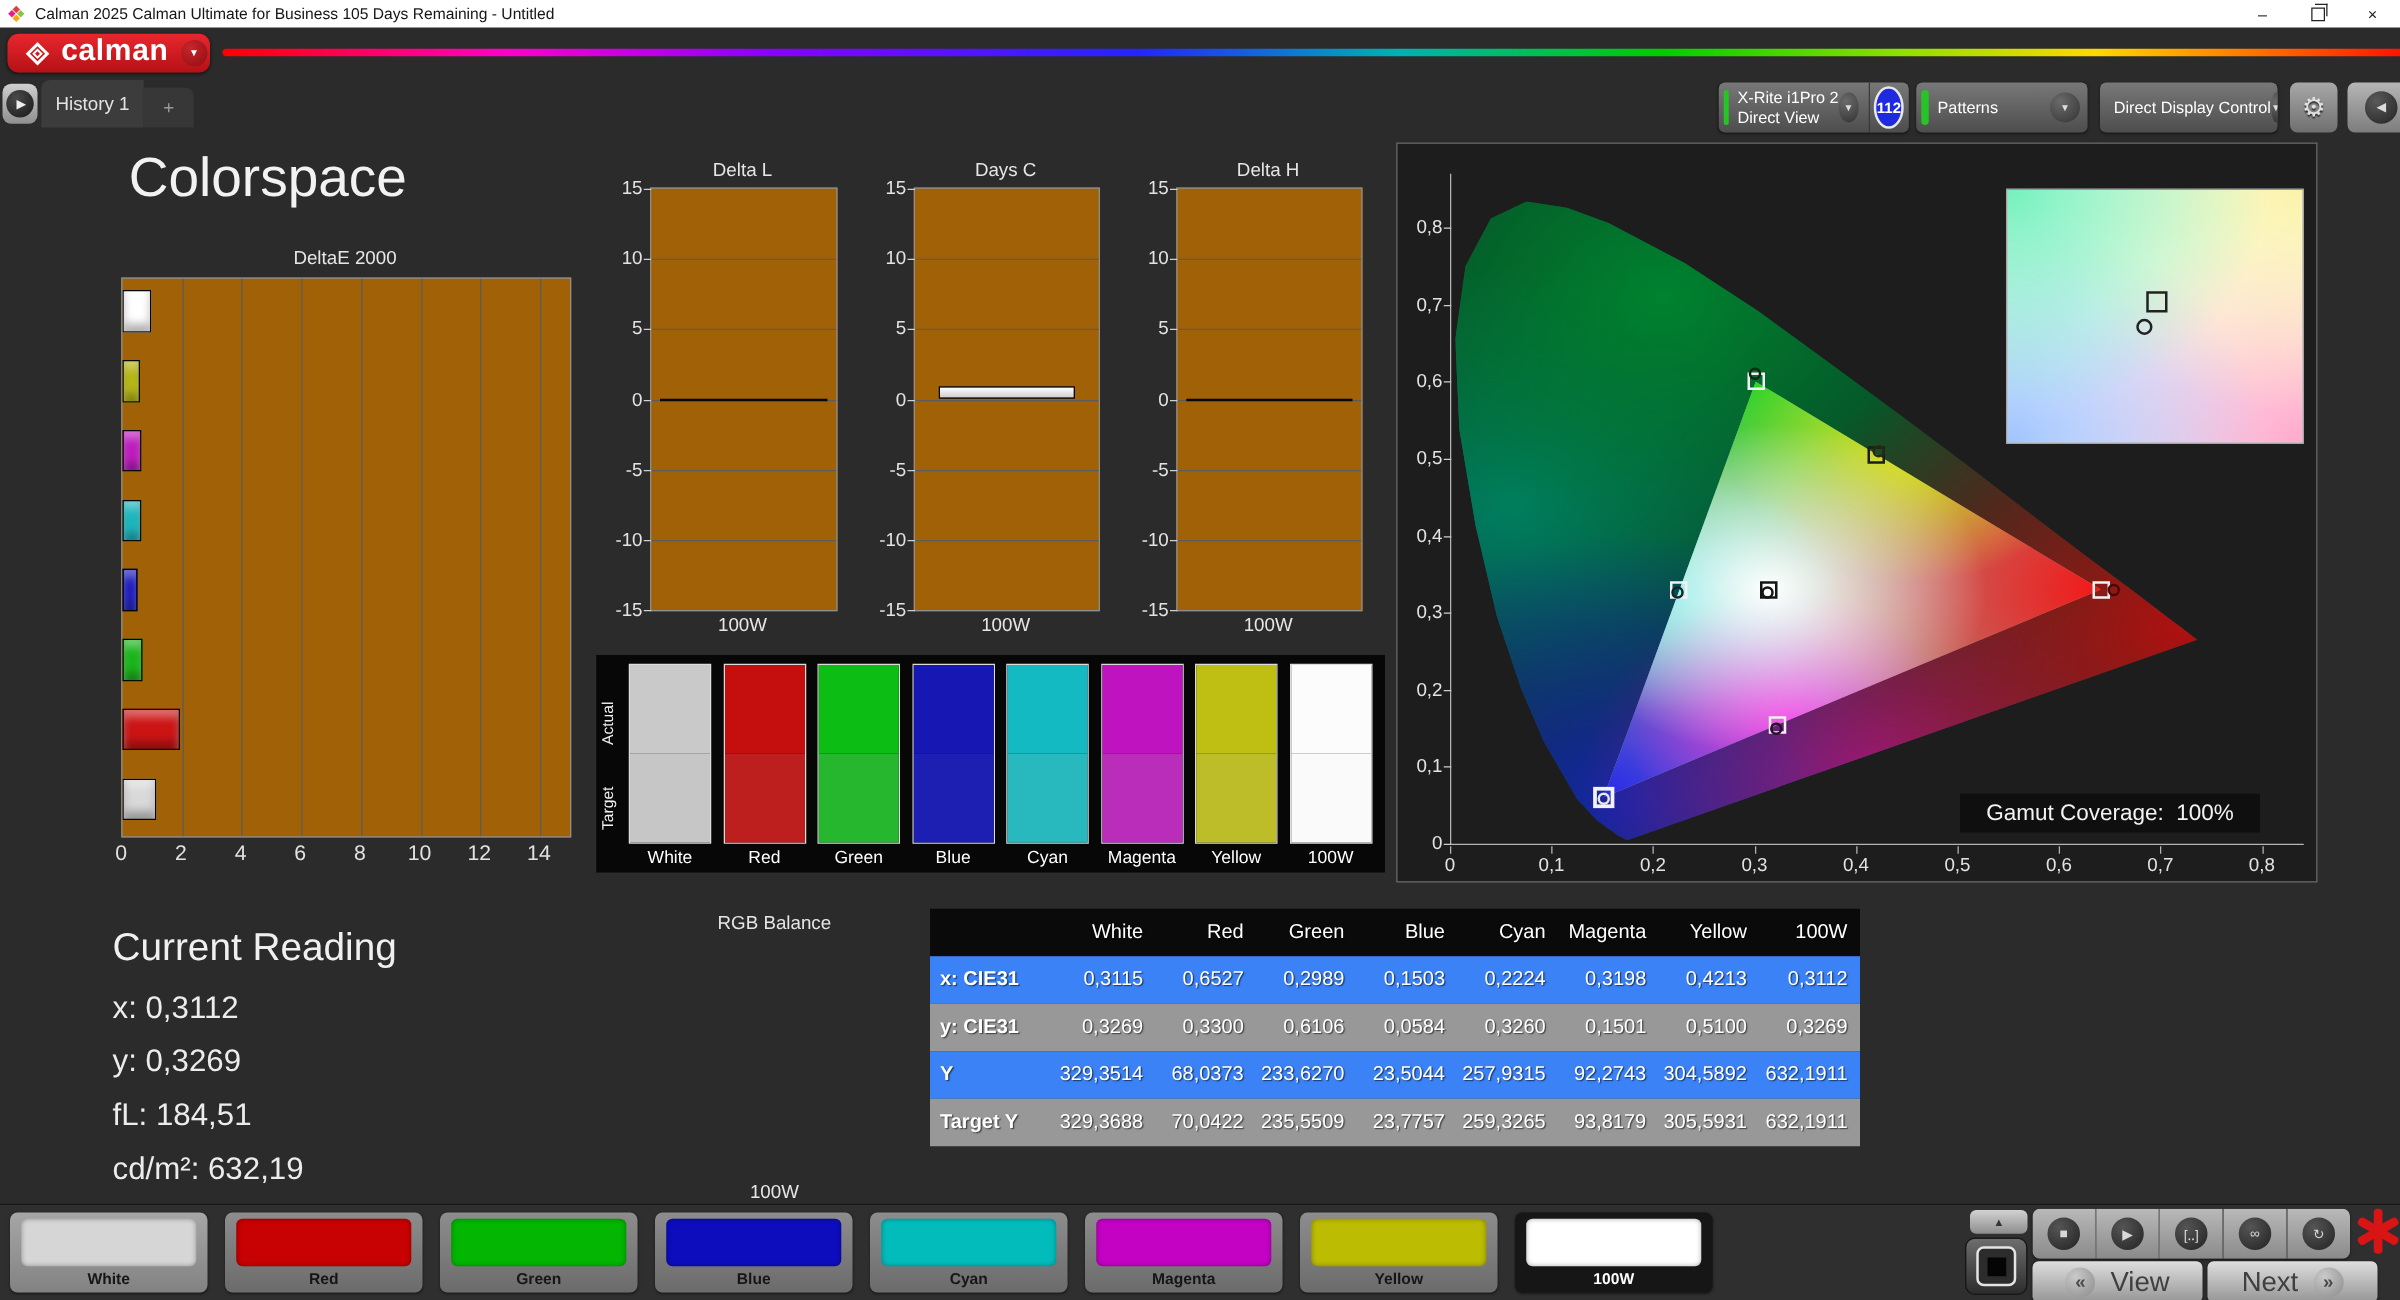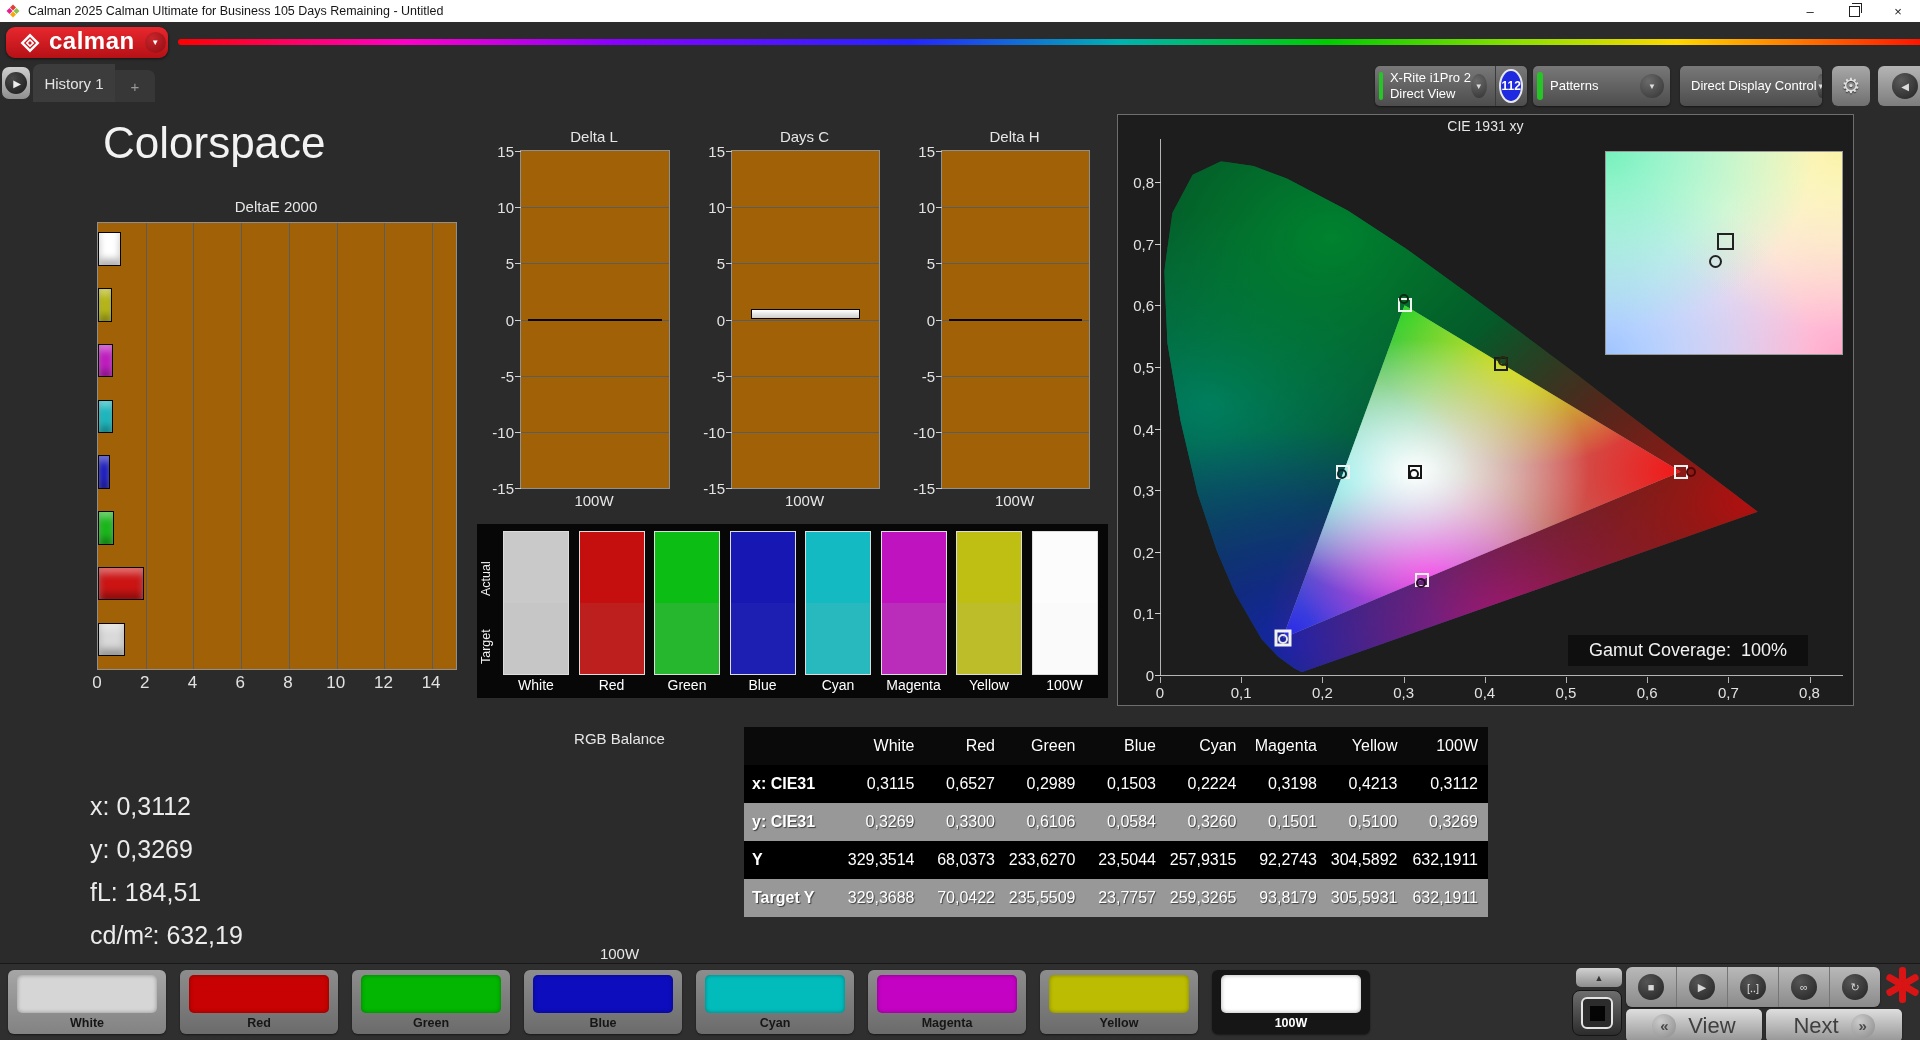--- a/index.html
+++ b/index.html
@@ -89,21 +89,21 @@
   .gamut-box{position:absolute;left:450px;top:520px;width:240px;height:31px;background:rgba(14,14,14,.9);display:flex;align-items:center;justify-content:center;gap:10px;color:#f2f2f2;font-size:18px;}
 
   
   .cr-title{position:absolute;left:90px;top:740px;font-size:31px;color:#f0f0f0;}
   .cr-line{position:absolute;left:90px;font-size:25px;color:#ececec;}
 
   
   .dtable{position:absolute;left:744px;top:727px;width:744px;}
   .trow{display:flex;height:38px;align-items:center;}
   .trow.head{background:#0a0a0a;}
-  .trow.dark{background:#000000;}
+  .trow.dark{background:#3b82f6;}
   .trow.light{background:#989898;}
   .tlabel{flex:0 0 92px;padding-left:8px;font-weight:bold;color:#fff;font-size:16px;text-shadow:1px 1px 1px rgba(0,0,0,.6);}
   .tcell{flex:1;text-align:right;padding-right:10px;color:#fff;font-size:16px;text-shadow:1px 1px 1px rgba(0,0,0,.6);}
 
   
   .bottombar{position:absolute;left:0;top:963px;right:0;height:77px;background:#2f2f2f;border-top:1px solid #181818;}
   .tiles{position:absolute;left:8px;top:6px;display:flex;gap:14px;}
   .tile{width:158px;height:64px;border-radius:6px;background:linear-gradient(180deg,#8d8d8d,#6b6b6b);position:relative;box-shadow:0 1px 2px rgba(0,0,0,.5);}
   .tile.first{background:linear-gradient(180deg,#a6a6a6,#828282);}
   .tile.selected{background:#161616;}
@@ -360,21 +360,20 @@
         <div class="patch-label" style="left: 479px;">Yellow</div>
         <div class="patch" style="left: 554.5px;">
           <div class="half" style="top: 0px; background: rgb(252, 252, 252);"></div>
           <div class="half bot" style="background: rgb(250, 250, 250);"></div>
         </div>
         <div class="patch-label" style="left: 554.5px;">100W</div>
       </div>
   </div>
 
   <div class="cie-panel">
-    <div class="cie-title">CIE 1931 xy</div>
     <div id="cie-plot" class="cie-plot">
       <svg viewBox="0 0 840 870" preserveAspectRatio="none">
         <defs>
           <clipPath id="locusClip">
               <path d="M174,865 L173,865 164,859 144,840 124,812 91,737 69,669 45,575 24,457 8,332 4,215 14,120 39,58 74,36 114,44 155,64 230,116 302,178 373,246 444,315 513,383 575,446 627,498 666,536 692,562 708,578 719,589 726,596 735,605 Z"></path>
             </clipPath>
           <clipPath id="triClip">
               <path d="M640,540 L300,270 150,810 Z"></path>
             </clipPath>
           <radialGradient id="gGreen" gradientUnits="userSpaceOnUse" cx="210" cy="160" r="430">
@@ -504,20 +503,21 @@
     <div class="cie-inset">
       <div class="inset-square"></div>
       <div class="inset-circle"></div>
     </div>
     <div class="gamut-box">
       <span>Gamut Coverage:</span>
       <span>100%</span>
     </div>
   </div>
 
+  <div class="cr-title">Current Reading</div>
   <div class="cr-line" style="top:792px;">x: 0,3112</div>
   <div class="cr-line" style="top:835px;">y: 0,3269</div>
   <div class="cr-line" style="top:878px;">fL: 184,51</div>
   <div class="cr-line" style="top:921px;">cd/m²: 632,19</div>
 
   <div class="chart-title" style="left:512px;top:730px;width:215px;">RGB Balance</div>
   <div class="xlabel" style="left:512px;top:945px;width:215px;">100W</div>
 
   <div id="data-table" class="dtable">
       <div class="trow head">

